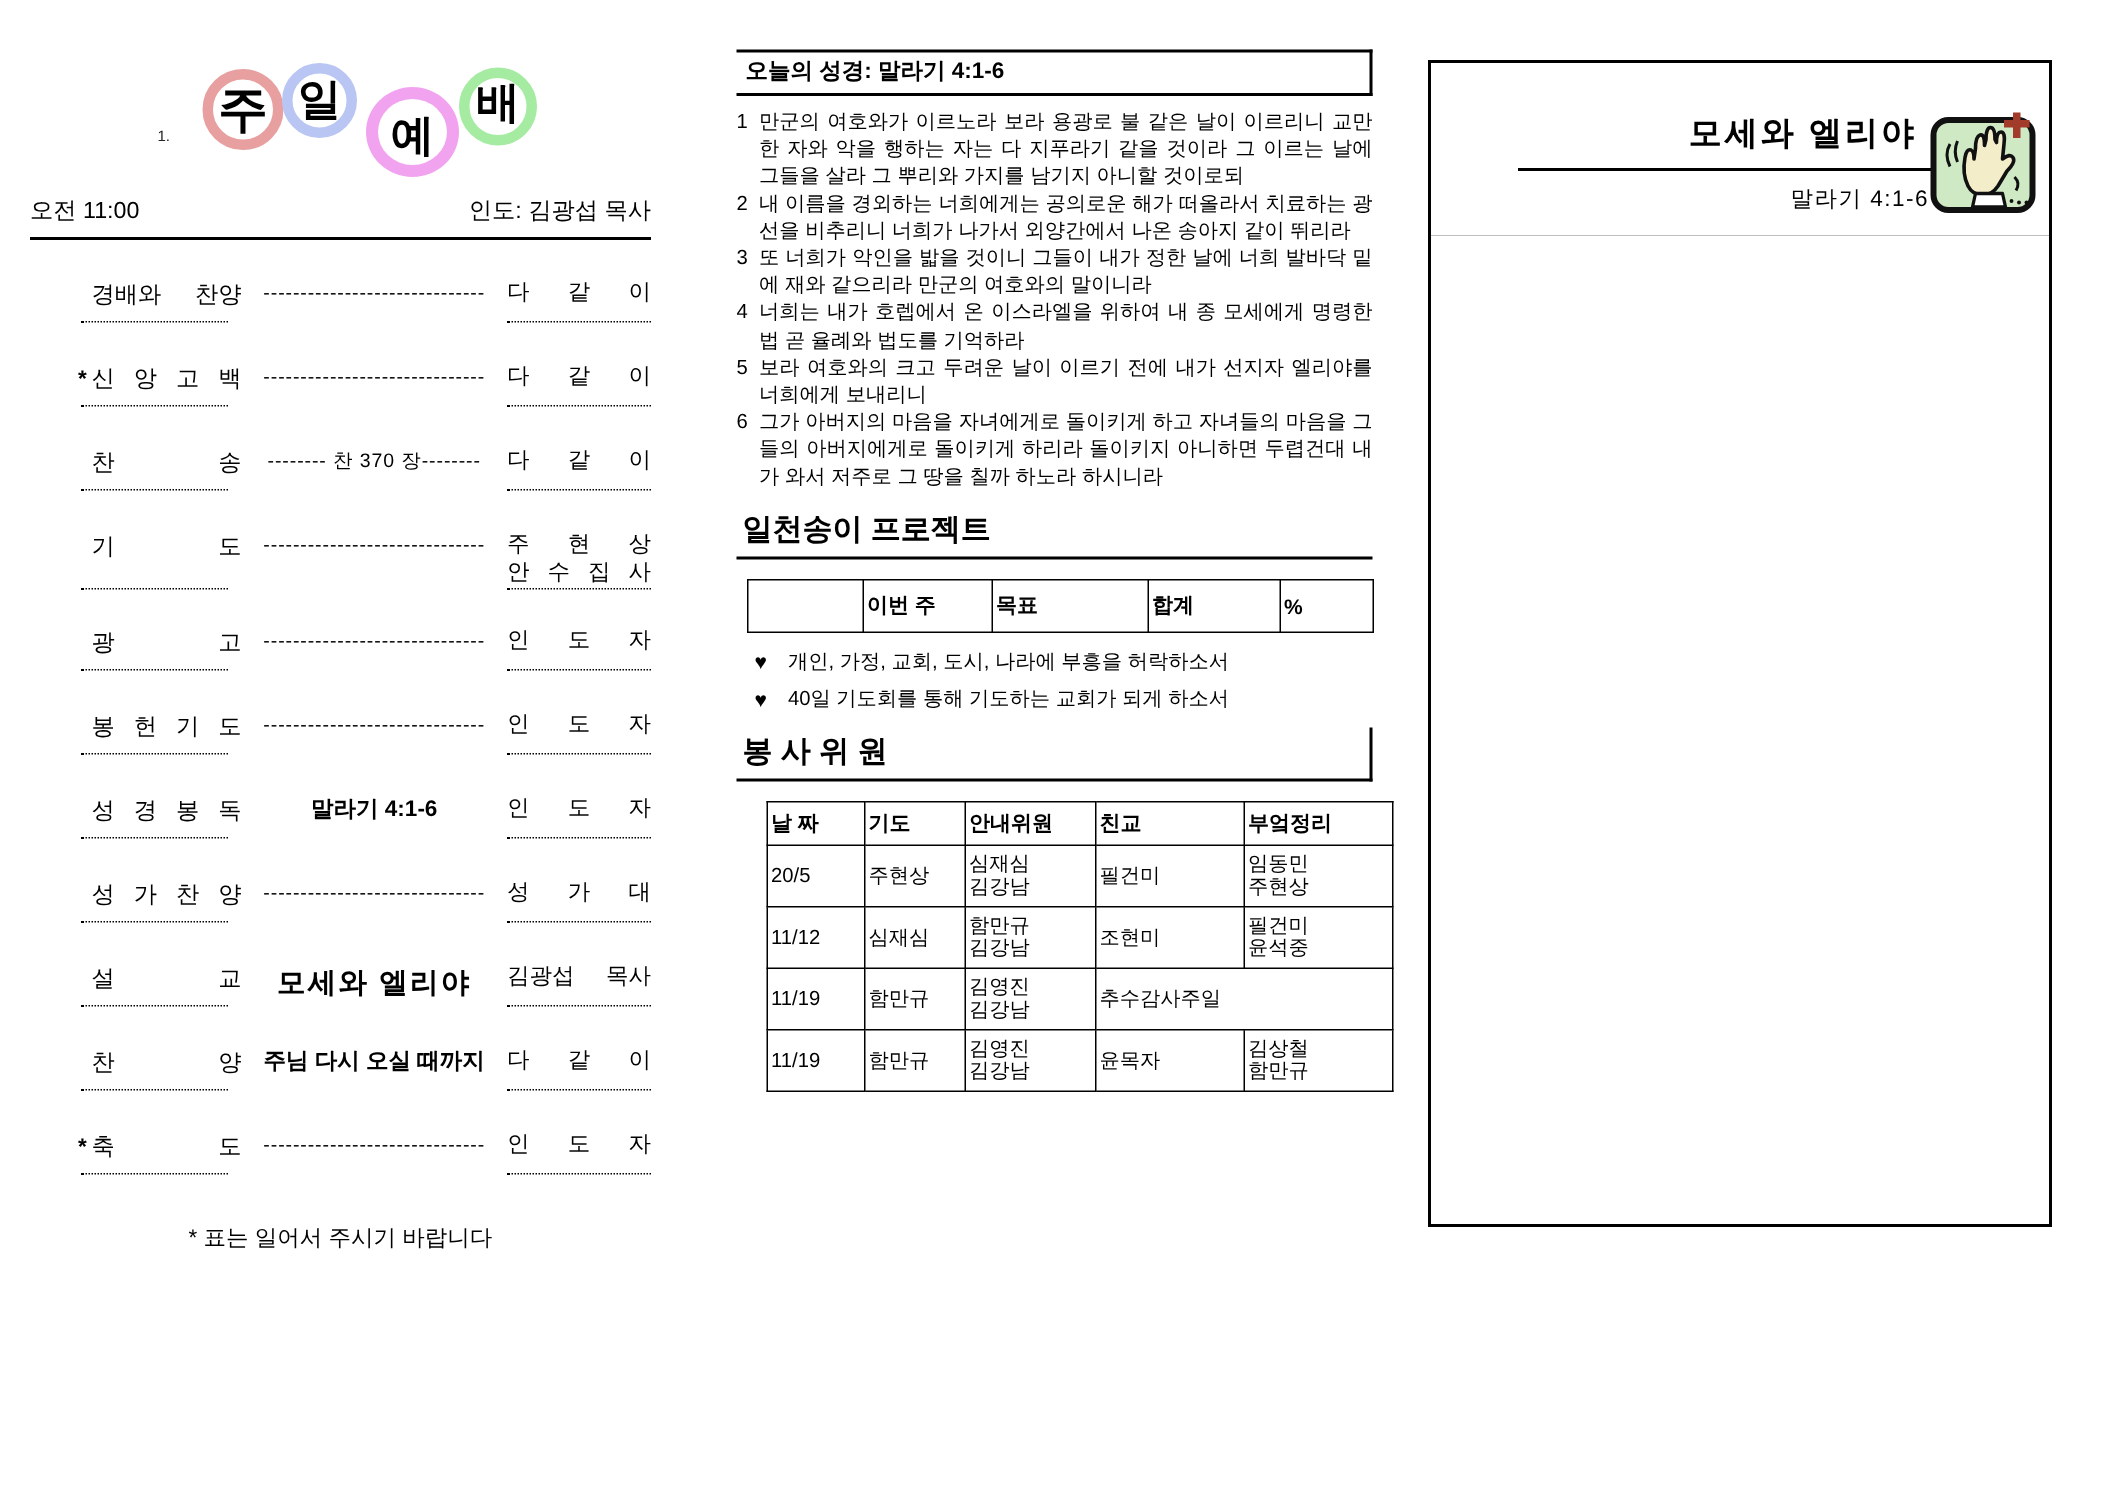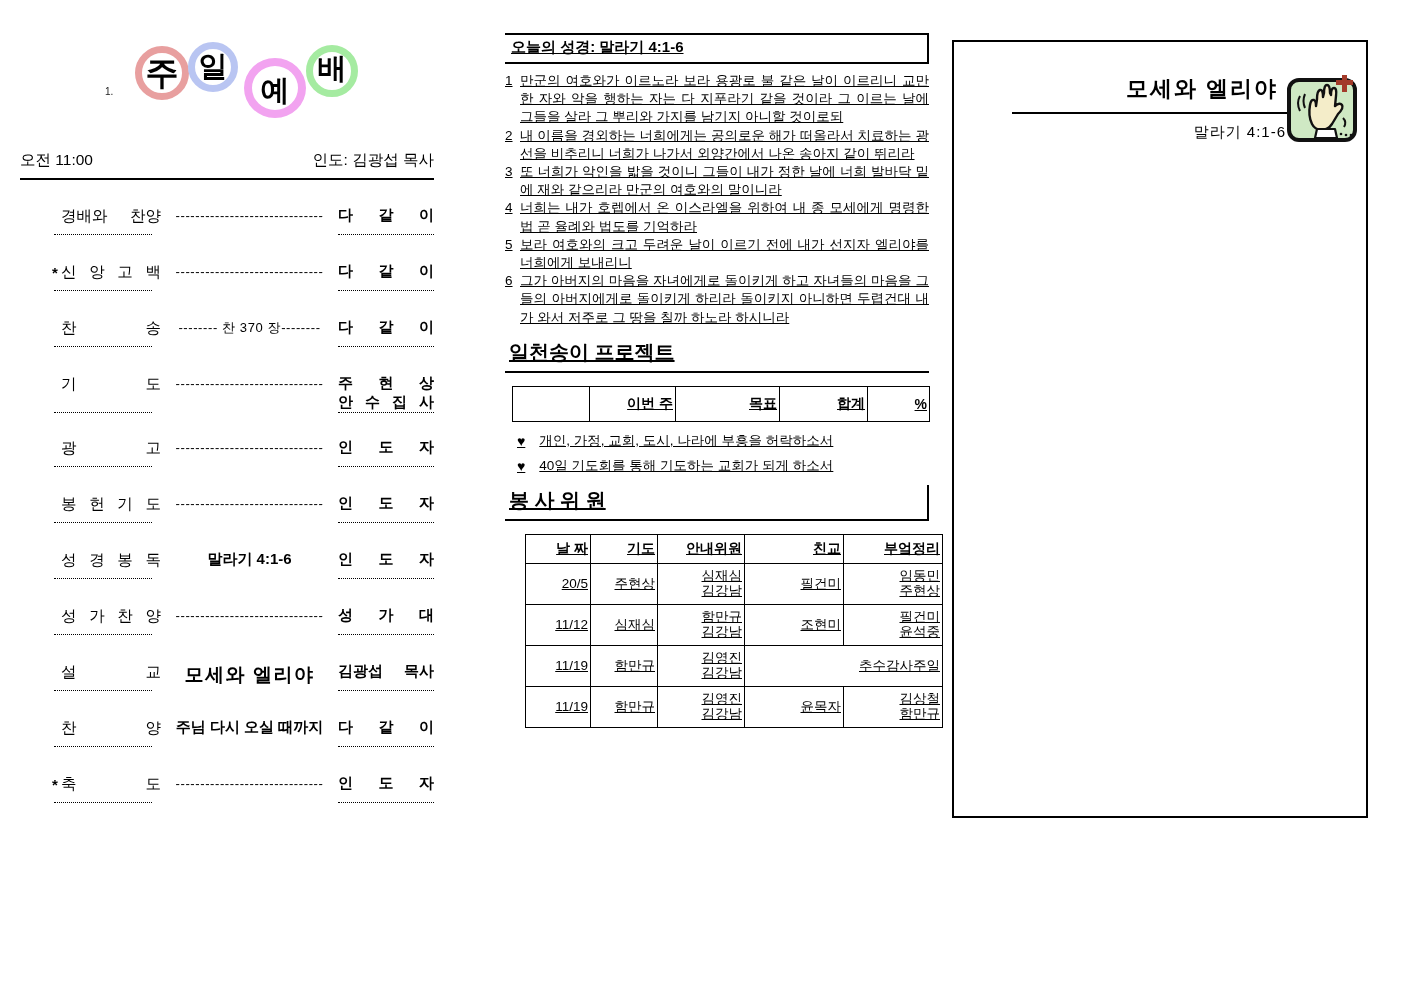--- a/index.html
+++ b/index.html
@@ -14,50 +14,50 @@
   .ring b{font-weight:800;color:#000;}
   .r0{left:115px;top:16px;width:40px;height:40px;border-width:7px;}
   .r0 b{font-size:33px;}
   .r1{left:168px;top:12px;width:36px;height:36px;border-width:7px;}
   .r1 b{font-size:29px;}
   .r2{left:224px;top:28px;width:46px;height:44px;border-width:8px;}
   .r2 b{font-size:29px;margin-top:6px;}
   .r3{left:286px;top:15px;width:38px;height:38px;border-width:7px;}
   .r3 b{font-size:29px;margin-top:-4px;}
   .info-row{display:flex;justify-content:space-between;align-items:flex-end;
-            margin-top:20px;padding-bottom:7px;border-bottom:2.5px solid #000;
+            margin-top:0;padding-bottom:7px;border-bottom:2.5px solid #000;
             font-size:15.5px;gap:25px;}
   .worship-list{margin-top:24px;margin-left:34px;}
   .w-row{position:relative;height:56px;display:flex;align-items:flex-start;padding-top:2px;box-sizing:border-box;}
   .w-row.tall{height:64px;}
   .w-row::before{content:"";position:absolute;left:0;top:30px;width:98px;border-top:1.6px dotted #000;}
   .w-row::after{content:"";position:absolute;right:0;top:30px;width:96px;border-top:1.6px dotted #000;}
   .w-row.tall::before,.w-row.tall::after{top:40px;}
   .w-star{position:absolute;left:-2px;top:4px;font-weight:700;font-size:15px;}
   .w-label{width:100px;margin-left:7px;font-size:15.5px;text-align:justify;text-align-last:justify;}
   .w-center{flex:1;text-align:center;padding:0 4px;white-space:nowrap;}
   .w-dash{font-size:13px;letter-spacing:.6px;}
   .w-em{font-weight:700;font-size:15px;}
   .w-row-sermon .w-em{font-size:19px;letter-spacing:1.5px;}
-  .w-right{width:96px;font-weight:bold;}
+  .w-right{width:96px;}
   .w-right span{display:block;font-size:15px;text-align:justify;text-align-last:justify;line-height:1.25;}
   .footnote{margin-top:8px;text-align:center;font-size:15px;}
 
   
-  .col-mid{position:absolute;left:505px;top:33px;width:424px;text-decoration:underline;}
+  .col-mid{position:absolute;left:491px;top:33px;width:424px;}
   .scripture-header-box{border-top:2px solid #000;border-bottom:2px solid #000;border-right:2px solid #000;
                         padding:3px 0 5px 6px;font-size:15px;font-weight:700;}
   .verses{margin-top:8px;}
   .verse{display:flex;font-size:13.5px;line-height:18.2px;}
   .vnum{width:15px;flex:none;}
   .vtext{flex:1;text-align:justify;}
   .sec-head{font-weight:700;font-size:20px;border-bottom:2.5px solid #000;padding:2px 0 5px 4px;margin-top:10px;}
   .sec-head-tick{border-right:2px solid #000;}
   table{border-collapse:collapse;margin-left:7px;width:417px;table-layout:fixed;}
-  td,th{border:1.6px solid #000;text-align:right;vertical-align:middle;font-size:13.5px;padding:1px 2px;}
+  td,th{border:1.6px solid #000;text-align:left;vertical-align:middle;font-size:13.5px;padding:1px 2px;}
   .proj-table{margin-top:13px;}
   .proj-table th{height:32px;font-weight:700;font-size:14px;}
   .proj-table td{height:62px;}
   .proj-num{font-weight:700;font-size:14px;}
   .proj-num span{display:block;line-height:1.25;}
   .prayer-list{margin:10px 0 0 12px;}
   .prayer-item{display:flex;align-items:center;margin-bottom:7px;font-size:13.5px;}
   .heart{font-size:14px;margin-right:14px;}
   .vol-table{margin-top:13px;margin-left:20px;}
   .vol-table th{height:26px;font-weight:700;font-size:14px;}
@@ -207,20 +207,21 @@
         <span class="w-label">축 도</span>
         <span class="w-center"><span class="w-dash">------------------------------</span><span class="w-em"></span></span>
         <span class="w-right">
             <span>인 도 자</span>
             <span></span>
           </span>
       </div>
 
     </div>
 
+    <div class="footnote">* 표는 일어서 주시기 바랍니다</div>
   </section>
 
   <section class="col-mid">
 
     <div class="scripture-header-box">오늘의 성경: 말라기 4:1-6</div>
 
     <div class="verses">
       <div class="verse">
           <span class="vnum">1</span>
           <span class="vtext">만군의 여호와가 이르노라 보라 용광로 불 같은 날이 이르리니 교만한 자와 악을 행하는 자는 다 지푸라기 같을 것이라 그 이르는 날에 그들을 살라 그 뿌리와 가지를 남기지 아니할 것이로되</span>

